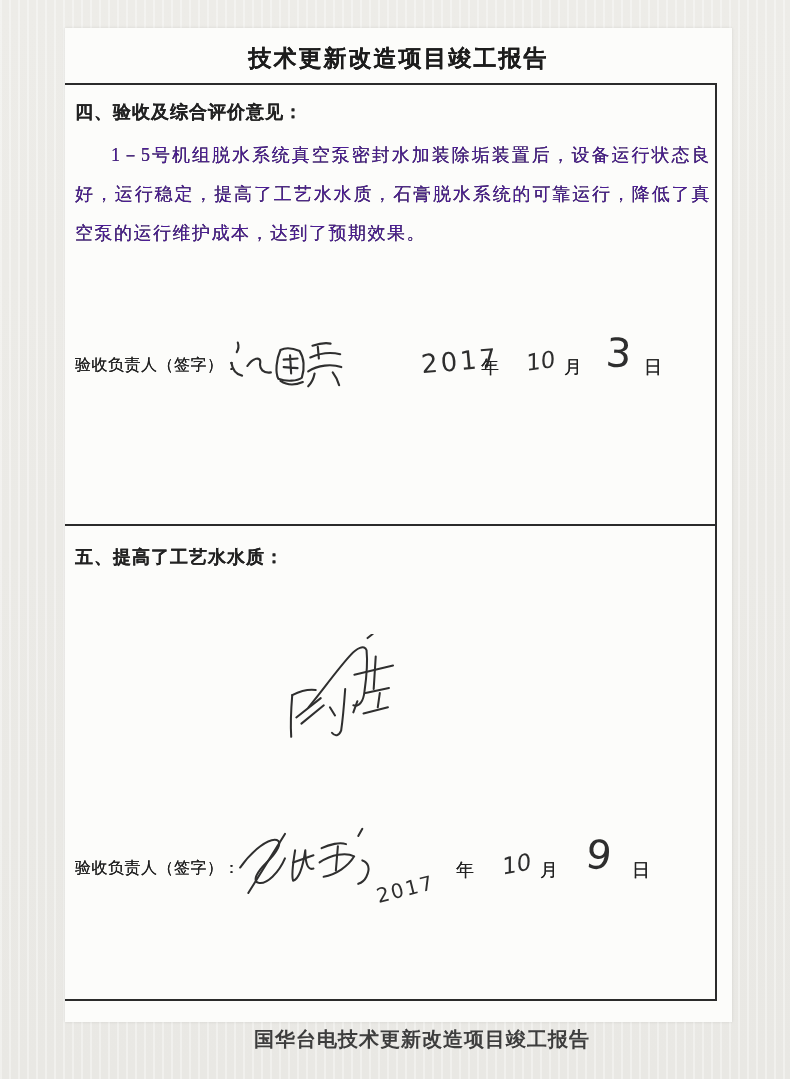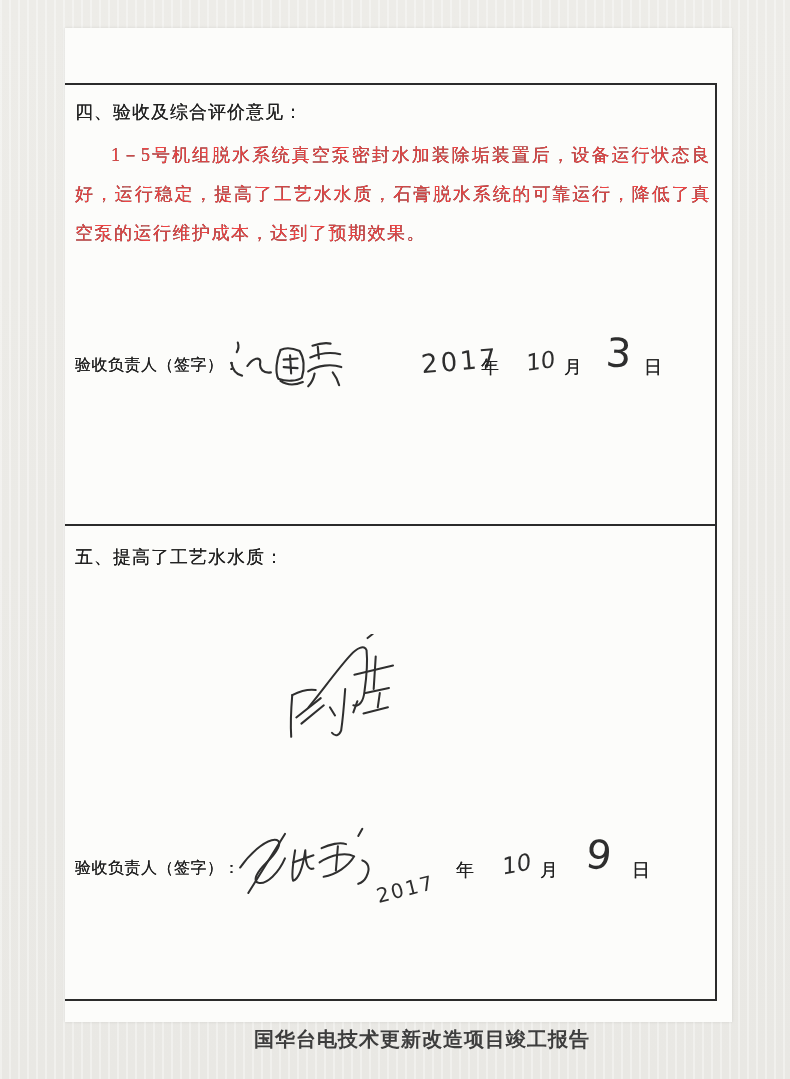--- a/index.html
+++ b/index.html
@@ -20,29 +20,29 @@
   .title{
     position:absolute;top:15px;left:0;width:100%;text-align:center;
     font-size:23px;font-weight:bold;letter-spacing:2px;
     color:#1c1c1c;text-shadow:0 0 .6px #1c1c1c;
   }
   .form-box{
     position:absolute;left:0;top:55px;width:650px;height:914px;
     border-top:2px solid #2b2b2b;border-right:2px solid #2b2b2b;border-bottom:2px solid #2b2b2b;
   }
   .h-sec{
-    position:absolute;left:10px;font-size:18px;font-weight:normal;
+    position:absolute;left:10px;font-size:18px;font-weight:bold;
     letter-spacing:1px;color:#222;text-shadow:0 0 .5px #222;white-space:nowrap;
   }
   .h4{top:72px;}
   .h5{top:517px;}
   .para{
     position:absolute;left:10px;top:108px;width:636px;
     font-size:18px;line-height:39px;letter-spacing:1.5px;text-indent:2em;
-    color:#ef4444;text-shadow:0 0 .4px #1f1f1f;text-align:justify;
+    color:#4c1d95;text-shadow:0 0 .4px #1f1f1f;text-align:justify;
   }
   .divider{position:absolute;left:0;top:496px;width:650px;border-top:2px solid #2b2b2b;}
   .label{
     position:absolute;font-size:16px;letter-spacing:.5px;color:#222;
     text-shadow:0 0 .5px #222;white-space:nowrap;
   }
   .unit{position:absolute;font-size:18px;color:#222;text-shadow:0 0 .5px #222;}
   .hw{
     position:absolute;font-family:"DejaVu Sans", sans-serif;font-weight:400;
     color:#2e2e2e;white-space:nowrap;
@@ -60,20 +60,21 @@
     position:absolute;top:1026px;left:12px;width:100%;text-align:center;
     font-family:Liberation Serif, serif;font-size:20px;font-weight:bold;
     letter-spacing:1px;color:#3d3d3d;margin-left:15px;
   }
 </style>
 </head>
 <body>
 
 <div class="sheet">
 
+  <div class="title">技术更新改造项目竣工报告</div>
 
   <div class="form-box"></div>
 
   <div class="h-sec h4">四、验收及综合评价意见：</div>
 
   <div class="para">1－5号机组脱水系统真空泵密封水加装除垢装置后，设备运行状态良好，运行稳定，提高了工艺水水质，石膏脱水系统的可靠运行，降低了真空泵的运行维护成本，达到了预期效果。</div>
 
   <div class="label" style="left:10px;top:327px;">验收负责人（签字）：</div>
 
   <span class="hw-sig" style="left:160px;top:306px;" role="img" aria-label="江国兵">

